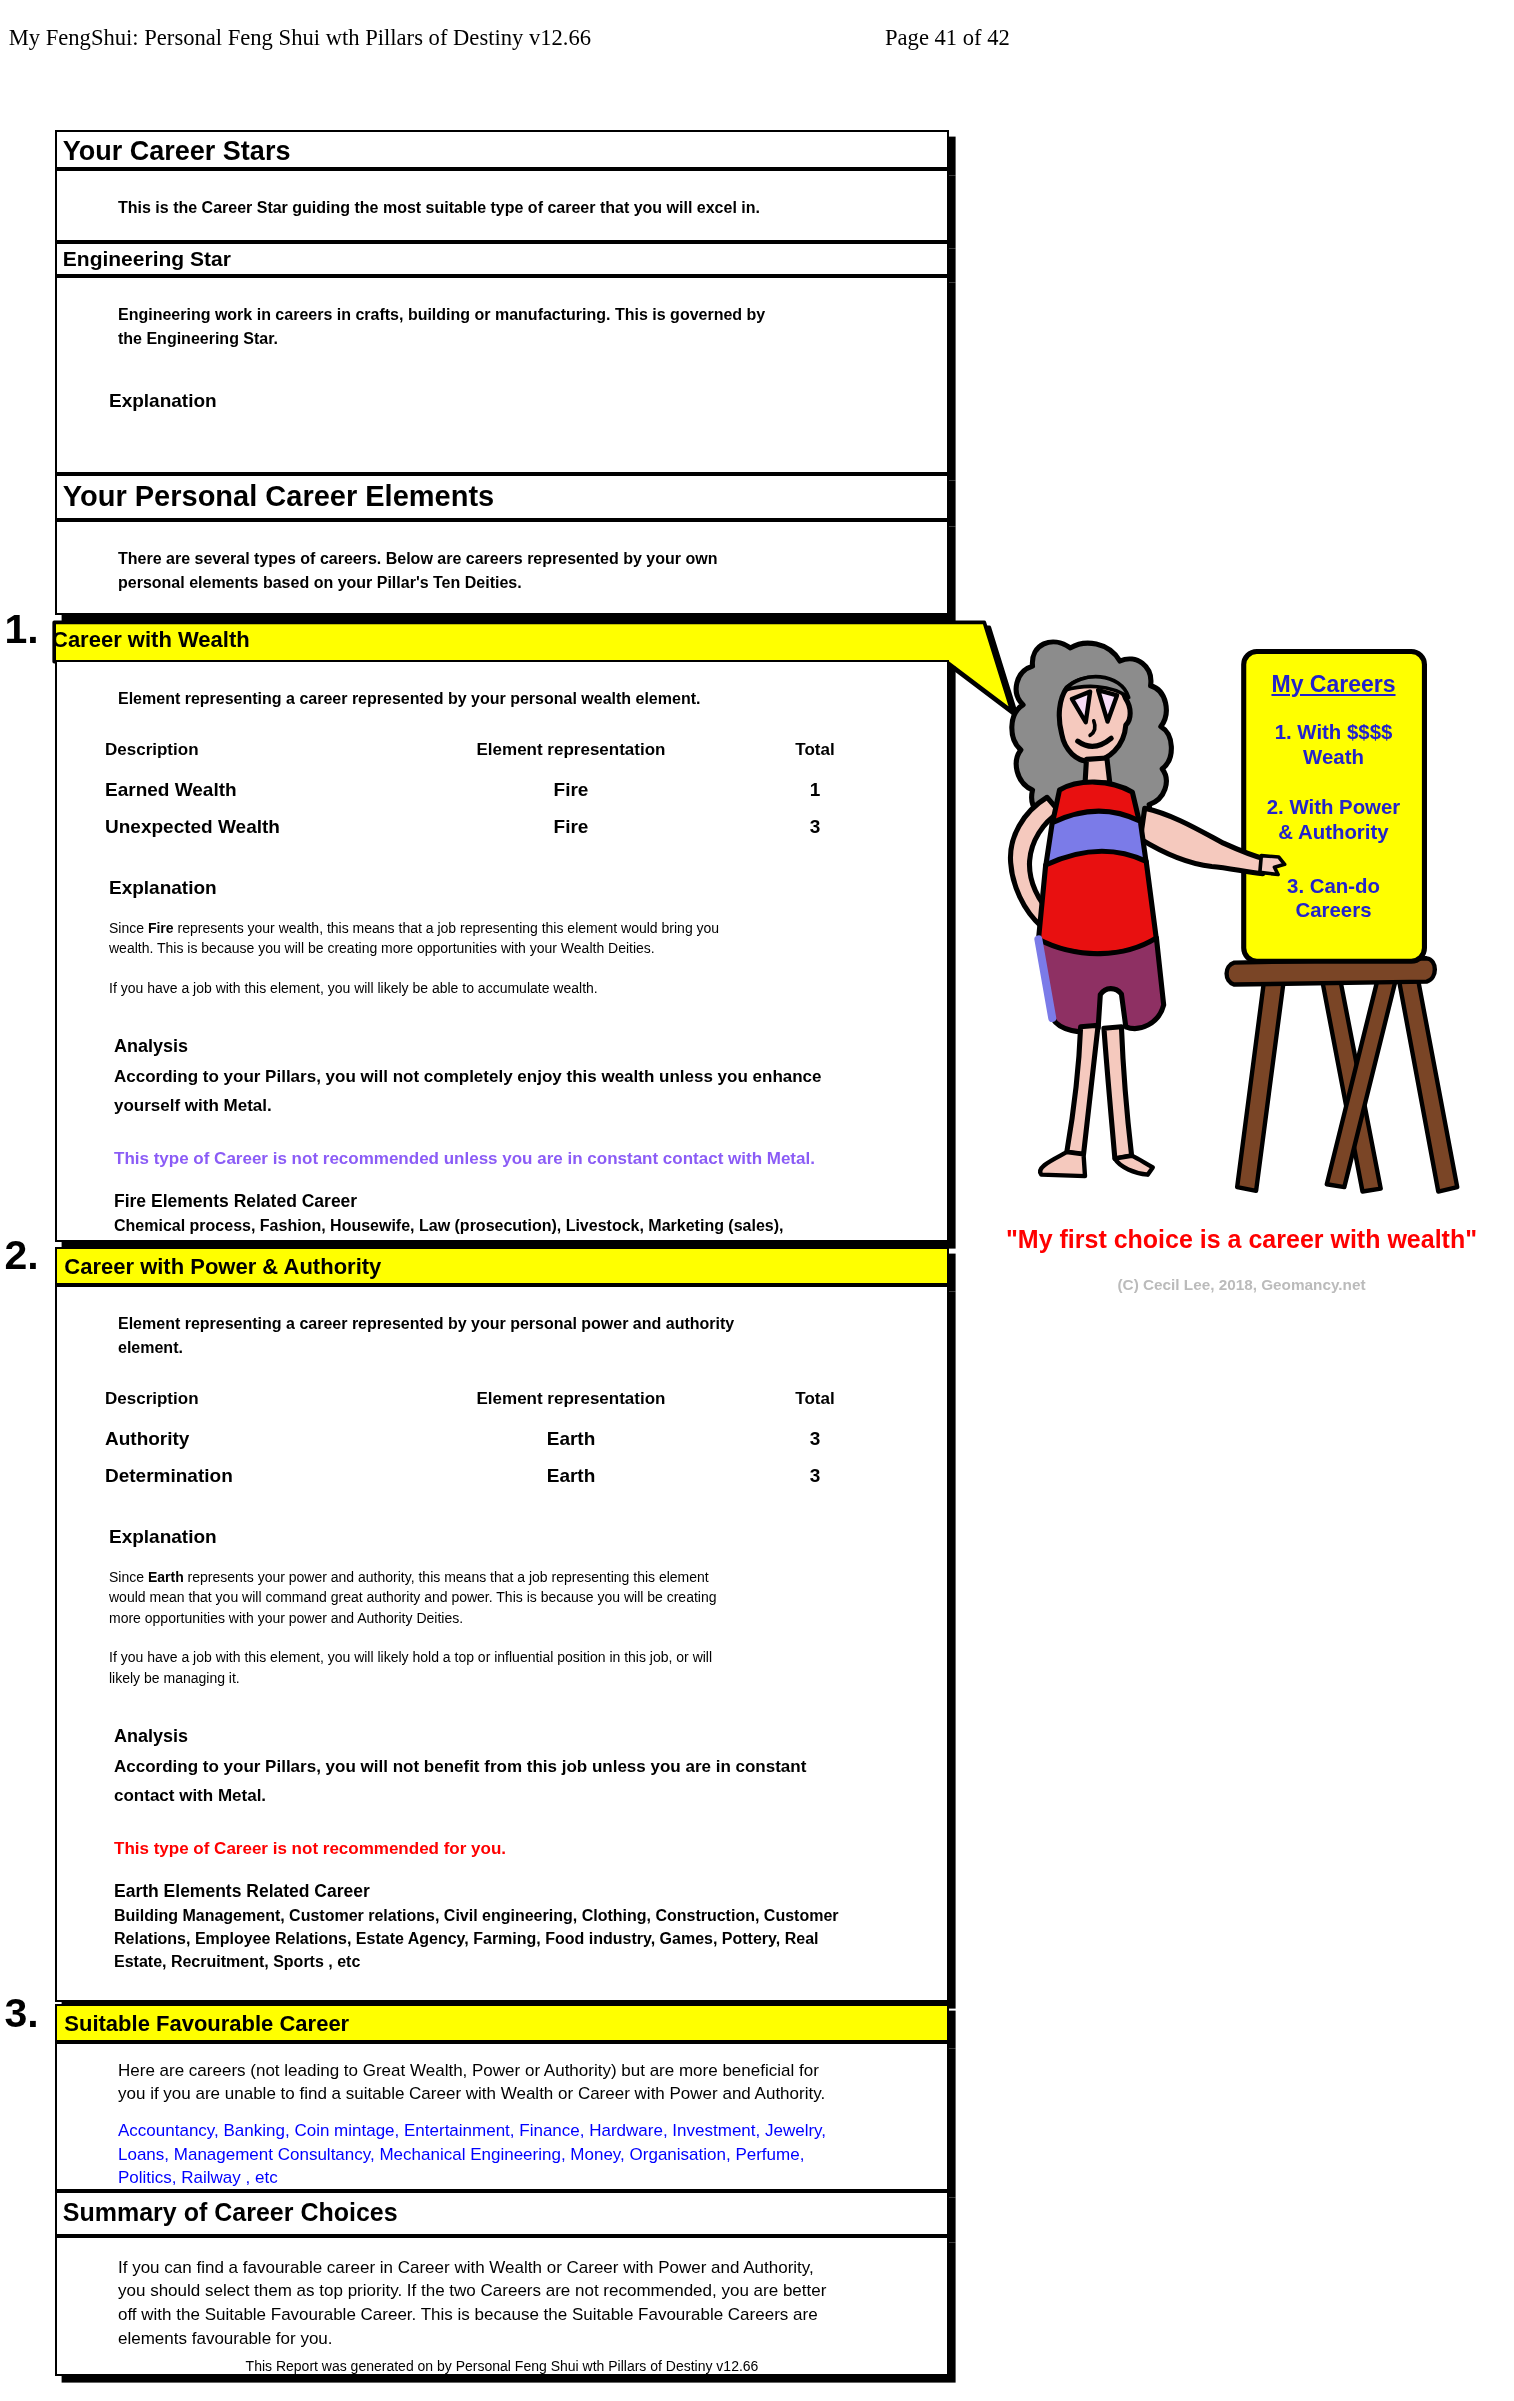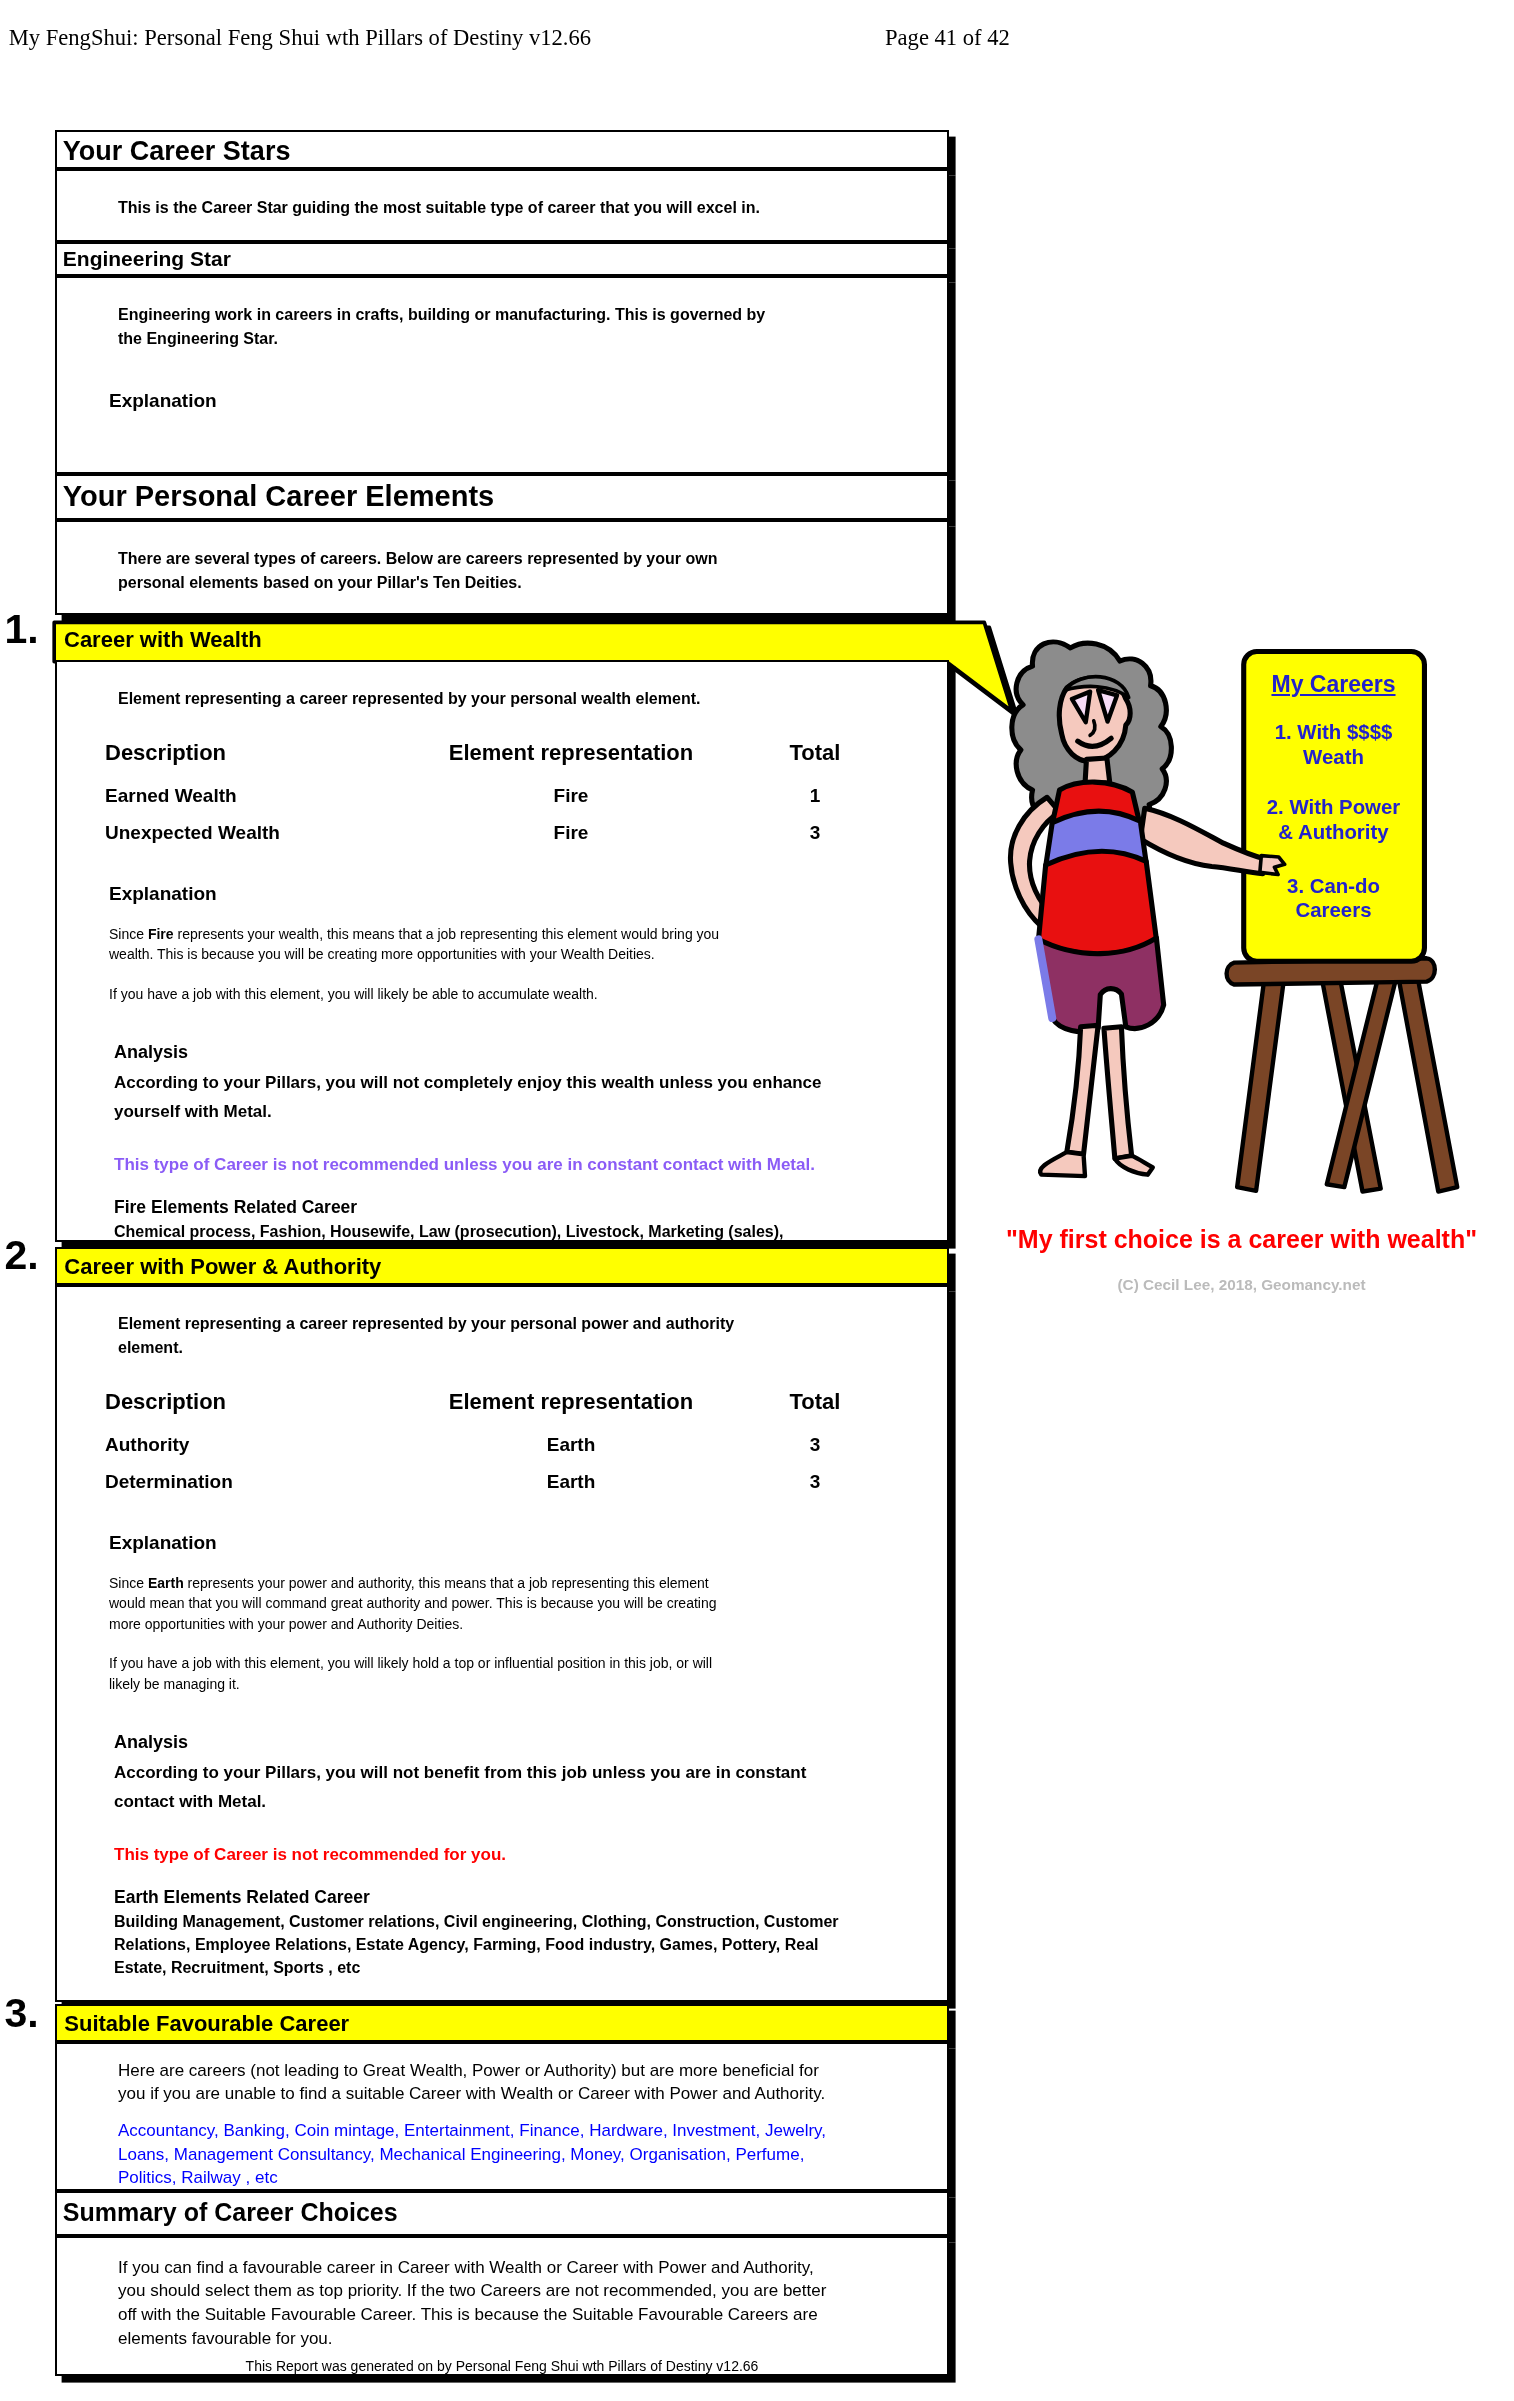--- a/index.html
+++ b/index.html
@@ -51,30 +51,30 @@
   .p-reg      { font-size:17px; line-height:1.4; margin:14.6px 17.5px 0 61px; }
   .p-blue     { font-size:17px; line-height:1.38; margin:13px 17.5px 0 61px; color:#0000ff; }
   .p-sum      { font-size:17px; line-height:1.4; margin:17.5px 17.5px 0 61px; }
   .footer-line { font-size:14px; text-align:center; margin-top:7.3px; }
 
   
   .tbl { margin-top:29px; }
   .trow { display:grid; grid-template-columns:306px 320px 168px; padding-left:48px; margin-bottom:14.6px; }
   .trow .c1 { text-align:left; }
   .trow .c2, .trow .c3 { text-align:center; }
-  .thead { font-size:22px; font-weight:bold; margin-bottom:19px; }
+  .thead { font-size:17px; font-weight:bold; margin-bottom:19px; }
   .tdata { font-size:19px; font-weight:bold; }
 
   
   .sec-num { position:absolute; left:4.4px; font-size:41px; font-weight:bold; }
   .num1 { top:606px; } .num2 { top:1232px; } .num3 { top:1990px; }
   .banner1-svg { position:absolute; left:52px; top:618px; width:976px; height:102px;
                  filter:drop-shadow(5.8px 5.1px 0 #000); }
   .banner-label { position:absolute; font-size:22px; font-weight:bold; line-height:1; }
-  .label1 { left:64px; top:629px; }
+  .label1 { left:52px; top:629px; }
   .banner { position:absolute; left:55px; width:894px; height:38px; background:#ffff00;
             border:2.2px solid #000; box-shadow:6.6px 6.6px 0 0 #000; }
   .banner .banner-label { position:static; display:block; padding:6.6px 0 0 7.3px; }
   .banner2 { top:1247px; }
   .banner3 { top:2004px; }
 
   
   .easel-svg { position:absolute; left:1224px; top:626px; width:277px; height:583px; }
   .woman-svg { position:absolute; left:983px; top:626px; width:306px; height:583px; }
   .board-text { position:absolute; left:1243px; top:652px; width:181px; height:306px;

